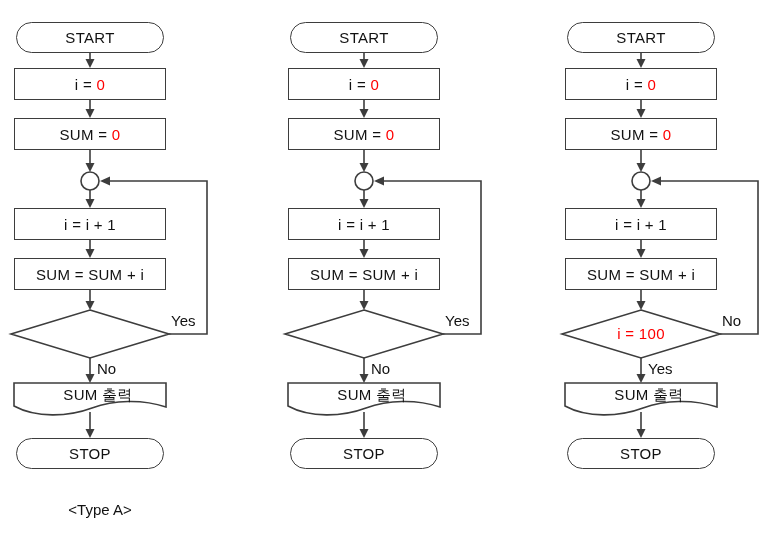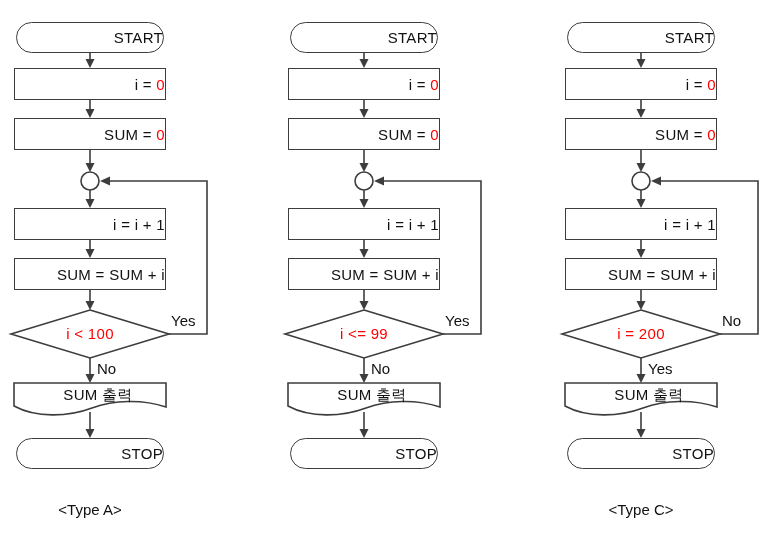--- a/index.html
+++ b/index.html
@@ -17,21 +17,21 @@
     position:relative;overflow:hidden;
   }
   .canvas{position:absolute;left:0;top:0;width:768px;height:535px;}
   .col{position:absolute;top:0;width:220px;height:535px;}
   .col svg.wires{position:absolute;left:0;top:0;}
   .wire-stroke{stroke:var(--line);stroke-width:1.6;fill:none;}
   .wire-fill{fill:var(--line);stroke:none;}
   .shape-fill{fill:#ffffff;stroke:var(--line);stroke-width:1.6;}
   .node{
     position:absolute;
-    display:flex;align-items:center;justify-content:flex-end;
+    display:flex;align-items:center;justify-content:center;
     background:#ffffff;border:1.5px solid var(--line);
     font-size:15px;letter-spacing:0.3px;
     box-sizing:border-box;
   }
   .stadium{left:16px;width:148px;height:31px;border-radius:16px;}
   .rect{left:14px;width:152px;height:32px;}
   .t{white-space:pre;}
   .red{color:var(--value_red);}
   .overlay{
     position:absolute;left:14px;width:152px;
@@ -41,21 +41,21 @@
   .cond{top:325px;color:var(--value_red);}
   .docText{top:386px;margin-left:8px;}
   .branch{
     position:absolute;font-size:15px;color:var(--text);
     pointer-events:none;white-space:pre;
   }
   .branch-right{left:171px;top:312px;}
   .branch-down{left:97px;top:360px;}
   .caption{
     position:absolute;top:501px;left:0;width:180px;
-    text-align:center;font-size:15px;color:var(--text);
+    text-align:center;font-size:15px;color:var(--text);padding-left:10px;
   }
 </style>
 </head>
 <body>
 
 <svg width="0" height="0" style="position:absolute" aria-hidden="true">
   <defs>
     <g id="wires">
 
       <line class="wire-stroke" x1="90" y1="53" x2="90" y2="60"></line>
@@ -110,21 +110,20 @@
     <div class="node rect" style="top:118px">
         <span class="t">SUM = </span>
         <span class="t red">0</span>
       </div>
     <div class="node rect" style="top:208px">
         <span class="t">i = i + 1</span>
       </div>
     <div class="node rect" style="top:258px">
         <span class="t">SUM = SUM + i</span>
       </div>
-    <div class="overlay cond">i &lt; 100</div>
     <div class="branch branch-right">Yes</div>
     <div class="branch branch-down">No</div>
     <div class="overlay docText">SUM 출력</div>
     <div class="node stadium" style="top:438px">
         <span class="t">STOP</span>
       </div>
     <div class="caption">&lt;Type A&gt;</div>
   </div>
 
   <div class="col" style="left:274px">
@@ -141,21 +140,20 @@
     <div class="node rect" style="top:118px">
         <span class="t">SUM = </span>
         <span class="t red">0</span>
       </div>
     <div class="node rect" style="top:208px">
         <span class="t">i = i + 1</span>
       </div>
     <div class="node rect" style="top:258px">
         <span class="t">SUM = SUM + i</span>
       </div>
-    <div class="overlay cond">i &lt;= 99</div>
     <div class="branch branch-right">Yes</div>
     <div class="branch branch-down">No</div>
     <div class="overlay docText">SUM 출력</div>
     <div class="node stadium" style="top:438px">
         <span class="t">STOP</span>
       </div>
   </div>
 
   <div class="col" style="left:551px">
     <svg class="wires" width="220" height="535" viewBox="0 0 220 535">
@@ -171,23 +169,22 @@
     <div class="node rect" style="top:118px">
         <span class="t">SUM = </span>
         <span class="t red">0</span>
       </div>
     <div class="node rect" style="top:208px">
         <span class="t">i = i + 1</span>
       </div>
     <div class="node rect" style="top:258px">
         <span class="t">SUM = SUM + i</span>
       </div>
-    <div class="overlay cond">i = 200</div>
+    <div class="overlay cond">i = 100</div>
     <div class="branch branch-right">No</div>
     <div class="branch branch-down">Yes</div>
     <div class="overlay docText">SUM 출력</div>
     <div class="node stadium" style="top:438px">
         <span class="t">STOP</span>
       </div>
-    <div class="caption">&lt;Type C&gt;</div>
   </div>
 
 </div>
 
 </body></html>

